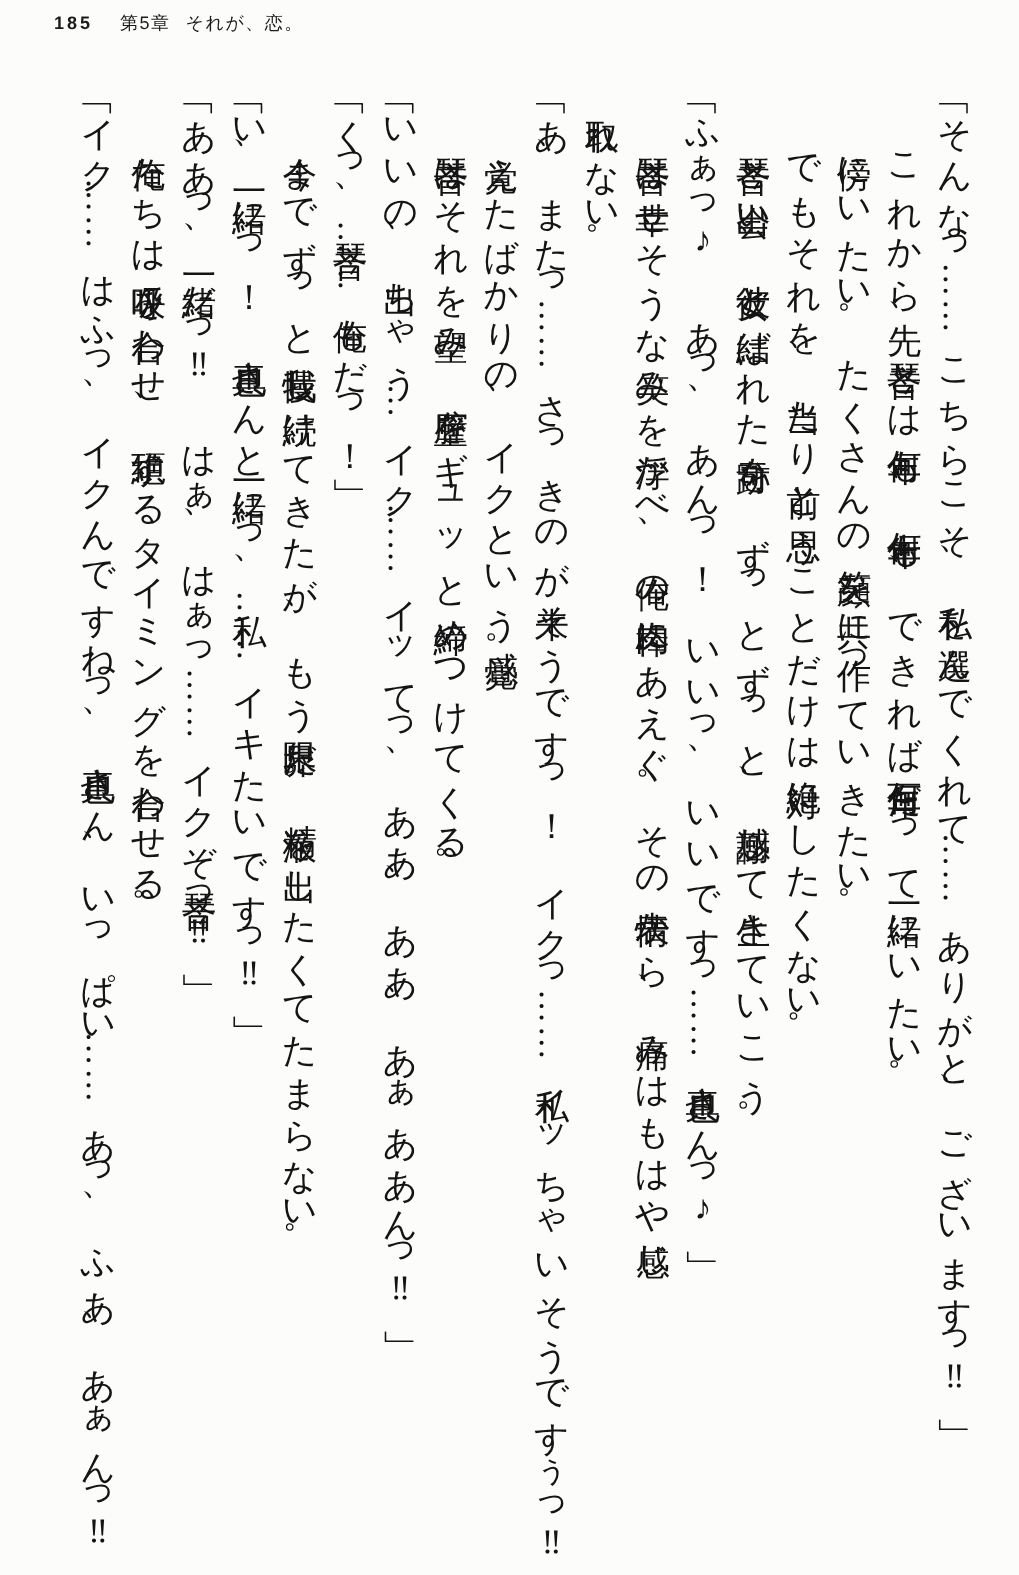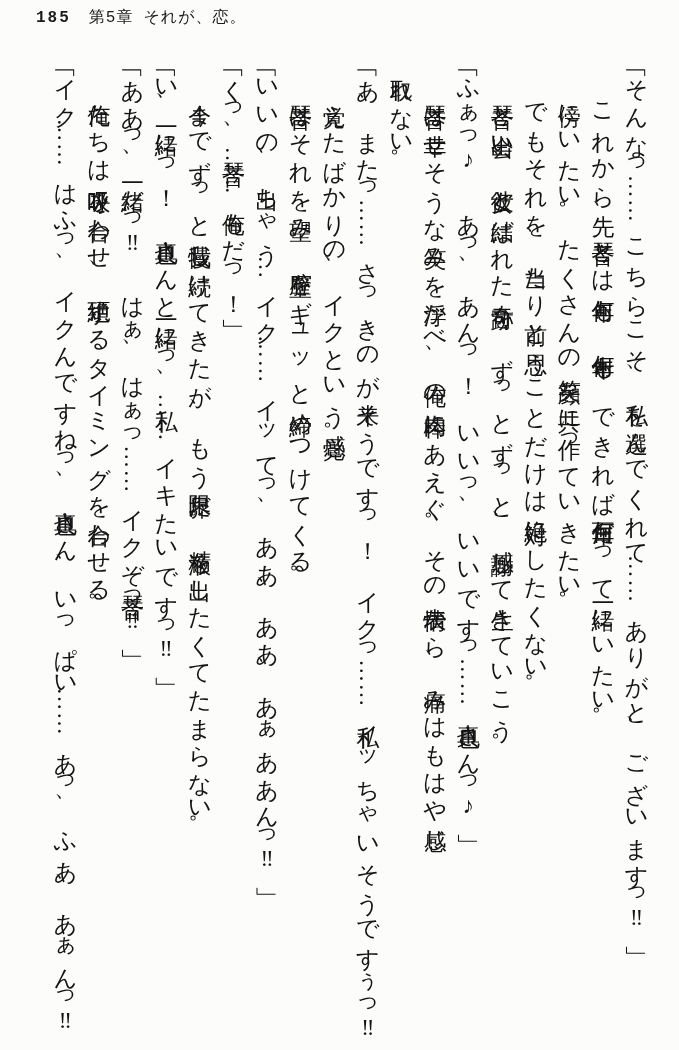--- a/index.html
+++ b/index.html
@@ -12,22 +12,22 @@
     position: relative;
     width: 679px;
     height: 1050px;
     background: #fcfcfb;
     overflow: hidden;
   }
   .running-head {
     position: absolute;
     top: 7px;
     left: 36px;
-    font-family: Liberation Mono, monospace;
-    font-size: 16px;
+    font-family: Liberation Sans, sans-serif;
+    font-size: 12px;
     color: #1b1b1b;
     letter-spacing: 1px;
     white-space: nowrap;
   }
   .running-head .pagenum {
     font-weight: 700;
     letter-spacing: 2px;
     margin-right: 18px;
   }
   .running-head .chapter-label {

